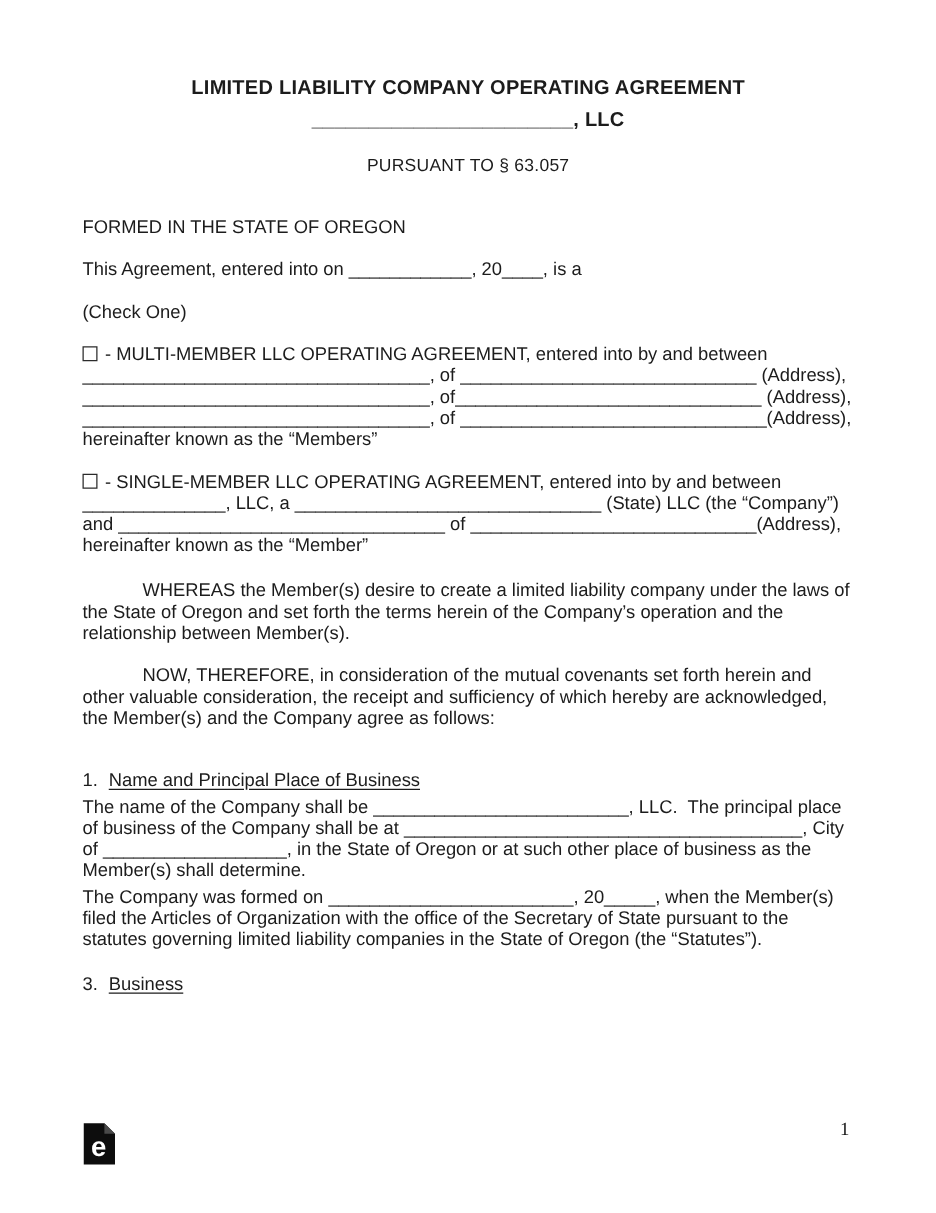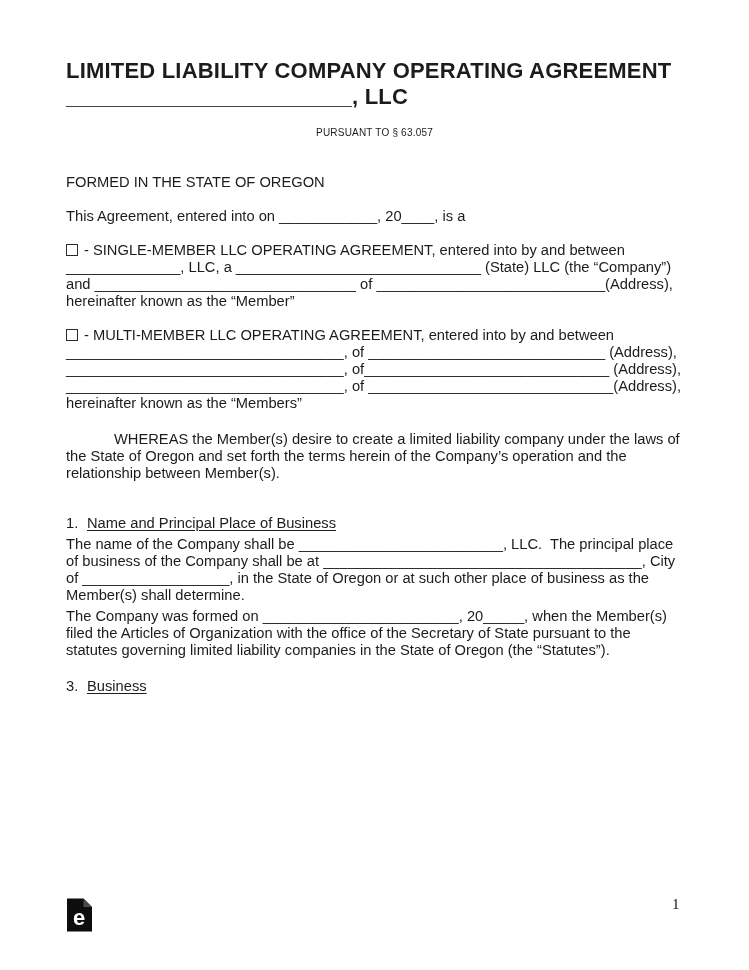--- a/index.html
+++ b/index.html
@@ -15,30 +15,30 @@
   .content {
     position: absolute;
     left: 66px;
     top: 0;
     width: 617px;
     font-size: 14.7px;
     line-height: 17px;
   }
   .doc-title {
     margin-top: 58px;
-    text-align: left;
+    text-align: center;
     font-weight: bold;
-    font-size: 22px;
+    font-size: 16px;
     line-height: 26px;
     letter-spacing: 0.2px;
   }
   .subtitle {
     margin-top: 14px;
     text-align: center;
-    font-size: 10px;
+    font-size: 14px;
     letter-spacing: 0.2px;
   }
   .pre { white-space: pre; }
   .formed-line   { margin-top: 33px; }
   .entered-line  { margin-top: 17px; }
   .check-one     { margin-top: 17px; }
   .member-block  { margin-top: 17px; }
   .whereas-para  { margin-top: 19px; text-indent: 48px; }
   .now-para      { margin-top: 17px; text-indent: 48px; }
   .sec-heading-1 { margin-top: 33px; }
@@ -82,44 +82,48 @@
       <div>LIMITED LIABILITY COMPANY OPERATING AGREEMENT</div>
       <div class="pre">_______________________, LLC</div>
     </div>
 
     <div class="subtitle">PURSUANT TO § 63.057</div>
 
     <div class="formed-line">FORMED IN THE STATE OF OREGON</div>
 
     <div class="entered-line pre">This Agreement, entered into on ____________, 20____, is a</div>
 
-
-    <div class="member-block">
-      <div>
-        <span class="checkbox"></span><span>- SINGLE-MEMBER LLC OPERATING AGREEMENT, entered into by and between</span>
-      </div>
-      <div class="pre">______________, LLC, a ______________________________ (State) LLC (the “Company”)
-and ________________________________ of ____________________________(Address),
-hereinafter known as the “Member”</div>
-    </div>
+    <div class="check-one">(Check One)</div>
 
     <div class="member-block">
       <div>
         <span class="checkbox"></span><span>- MULTI-MEMBER LLC OPERATING AGREEMENT, entered into by and between</span>
       </div>
       <div class="pre">__________________________________, of _____________________________ (Address),
 __________________________________, of______________________________ (Address),
 __________________________________, of ______________________________(Address),
 hereinafter known as the “Members”</div>
     </div>
 
+    <div class="member-block">
+      <div>
+        <span class="checkbox"></span><span>- SINGLE-MEMBER LLC OPERATING AGREEMENT, entered into by and between</span>
+      </div>
+      <div class="pre">______________, LLC, a ______________________________ (State) LLC (the “Company”)
+and ________________________________ of ____________________________(Address),
+hereinafter known as the “Member”</div>
+    </div>
+
     <div class="whereas-para pre">WHEREAS the Member(s) desire to create a limited liability company under the laws of
 the State of Oregon and set forth the terms herein of the Company’s operation and the
 relationship between Member(s).</div>
 
+    <div class="now-para pre">NOW, THEREFORE, in consideration of the mutual covenants set forth herein and
+other valuable consideration, the receipt and sufficiency of which hereby are acknowledged,
+the Member(s) and the Company agree as follows:</div>
 
     <div class="sec-heading-1">
       <span class="h-num">1.</span><span class="h-title">Name and Principal Place of Business</span>
     </div>
     <div class="sec-body pre">The name of the Company shall be _________________________, LLC.  The principal place
 of business of the Company shall be at _______________________________________, City
 of __________________, in the State of Oregon or at such other place of business as the
 Member(s) shall determine.</div>
 
     <div class="sec-body pre">The Company was formed on ________________________, 20_____, when the Member(s)

